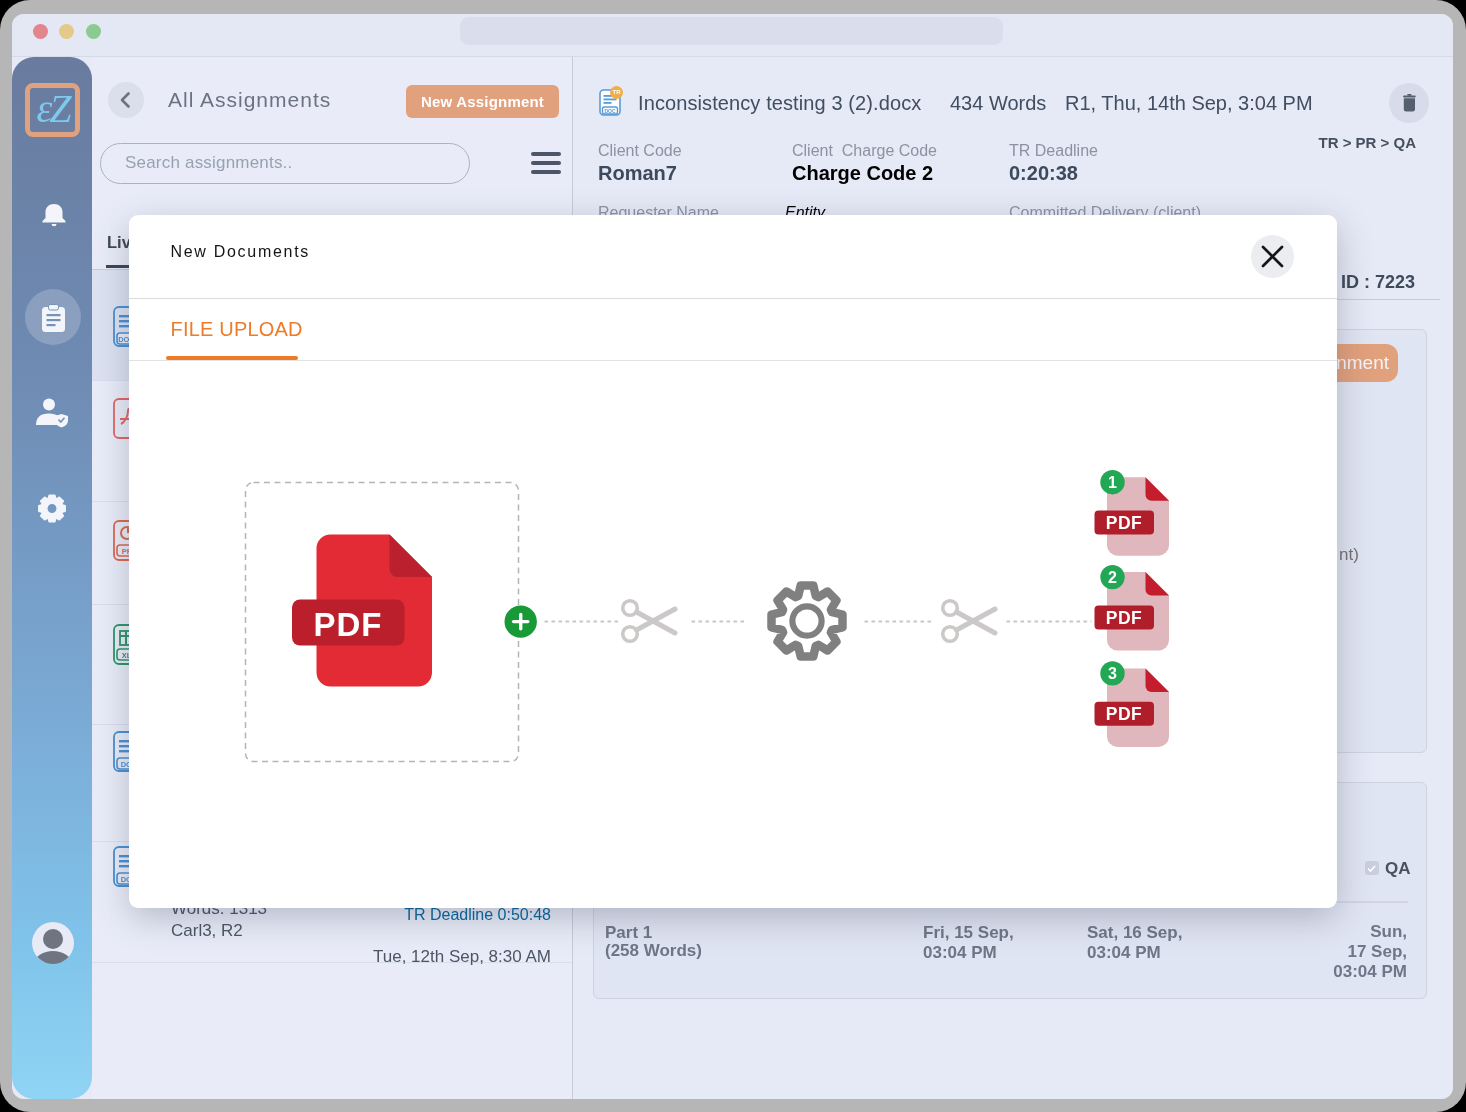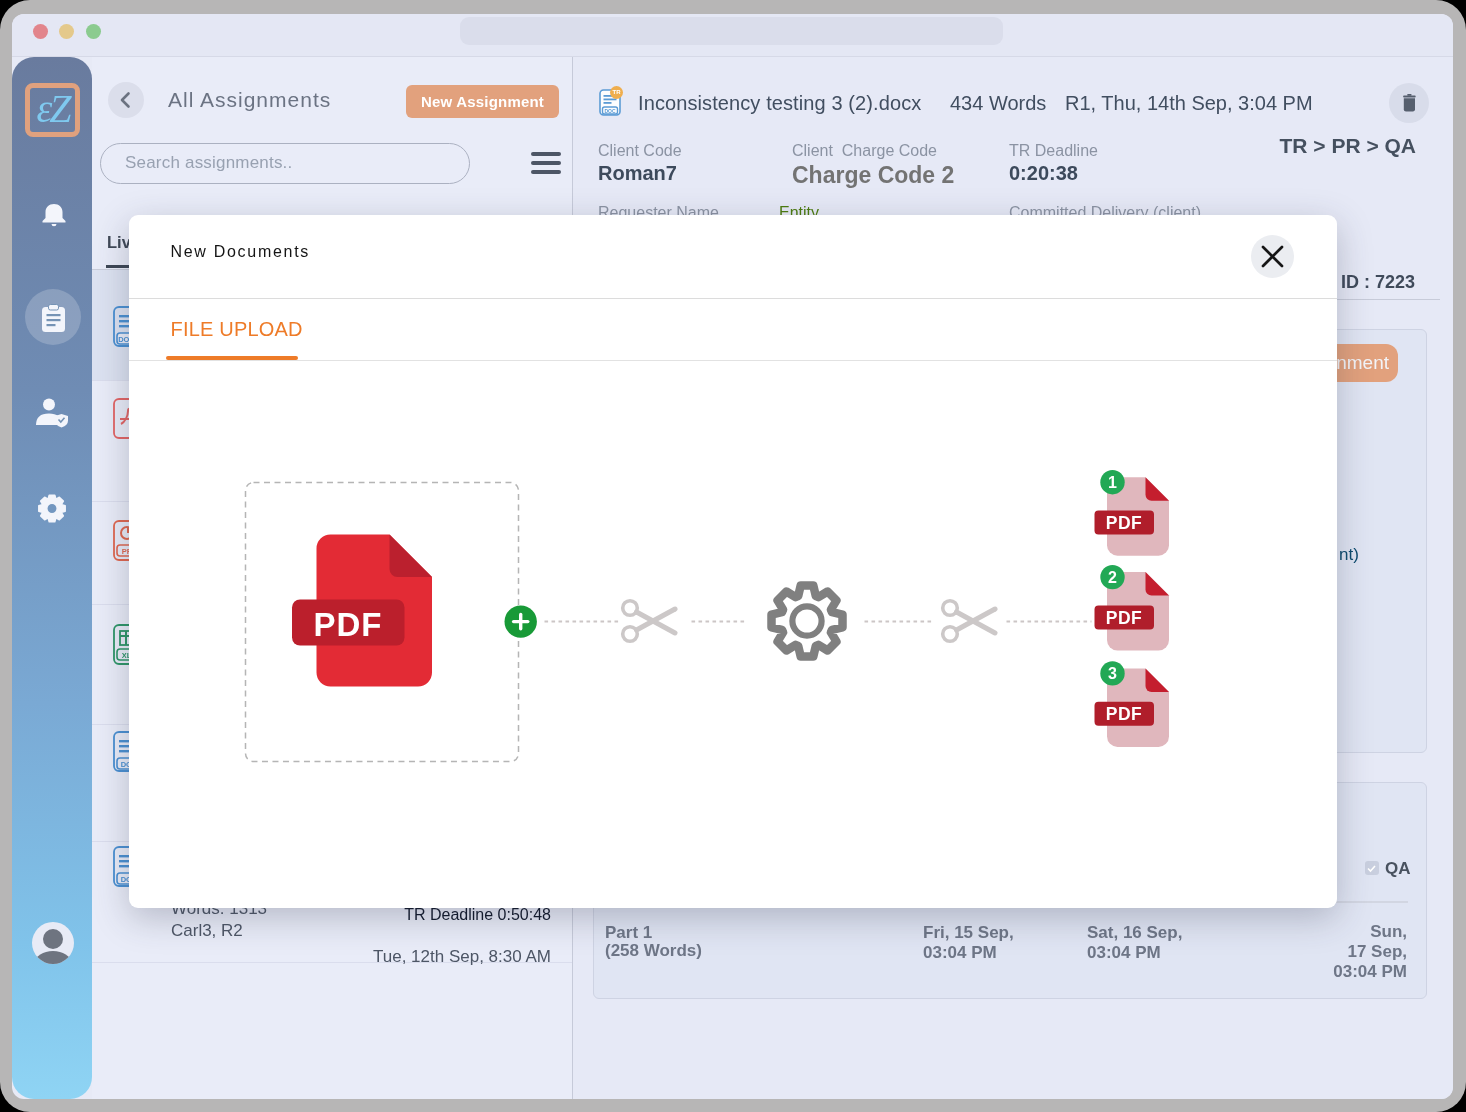--- a/index.html
+++ b/index.html
@@ -119,21 +119,21 @@
     <svg class="abs" style="left:21px;top:789px;" width="32" height="41" viewBox="0 0 32 41">
       <rect x="1" y="1" width="30" height="39" rx="5" fill="none" stroke="#4a90d2" stroke-width="1.8"></rect>
       <rect x="6" y="9" width="20" height="2.4" fill="#4a90d2"></rect>
           <rect x="6" y="14" width="20" height="2.4" fill="#4a90d2"></rect>
           <rect x="6" y="19" width="13" height="2.4" fill="#4a90d2"></rect>
       <rect x="4" y="27" width="26" height="11" rx="3" fill="#e9ecf8" stroke="#4a90d2" stroke-width="1.6"></rect>
       <text x="16" y="35.5" font-size="7.5" font-weight="bold" fill="#4a90d2" text-anchor="middle">DOC</text>
     </svg>
     <div class="abs" style="left:79px;top:842px;font-size:17px;color:#4d5666;">Words: 1313</div>
     <div class="abs" style="left:79px;top:864px;font-size:17px;color:#4d5666;">Carl3, R2</div>
-    <div class="abs" style="right:21px;top:849px;font-size:16px;color:#0f172a;text-align:right;">TR Deadline 0:50:48</div>
+    <div class="abs" style="right:21px;top:849px;font-size:16px;color:#0369a1;text-align:right;">TR Deadline 0:50:48</div>
     <div class="abs" style="right:21px;top:870px;font-size:17px;color:#4d5666;text-align:right;margin-top:20px;">Tue, 12th Sep, 8:30 AM</div>
   </div>
   <div class="rightpanel" id="rightpanel">
     <svg class="abs" style="left:26px;top:32px;" width="22" height="27" viewBox="0 0 22 27">
       <rect x="1" y="1" width="20" height="25" rx="3.5" fill="#fdfdfe" stroke="#5b9bd5" stroke-width="1.6"></rect>
       <rect x="4.5" y="6" width="13" height="1.8" fill="#5b9bd5"></rect>
           <rect x="4.5" y="9.5" width="13" height="1.8" fill="#5b9bd5"></rect>
           <rect x="4.5" y="13" width="8" height="1.8" fill="#5b9bd5"></rect>
       <rect x="3.5" y="18" width="15" height="7" rx="2" fill="#fdfdfe" stroke="#5b9bd5" stroke-width="1.4"></rect>
       <text x="11" y="23.6" font-size="5" font-weight="bold" fill="#5b9bd5" text-anchor="middle">DOC</text>
@@ -142,35 +142,35 @@
     <div class="abs" style="left:65px;top:35px;font-size:20px;color:#414e60;letter-spacing:0.1px;">Inconsistency testing 3 (2).docx</div>
     <div class="abs" style="left:377px;top:35px;font-size:20px;color:#414e60;">434 Words</div>
     <div class="abs" style="left:492px;top:35px;font-size:20px;color:#414e60;">R1, Thu, 14th Sep, 3:04 PM</div>
     <div class="abs" style="left:816px;top:25.5px;width:40px;height:40px;border-radius:50%;background:#d8dcea;">
       <svg width="40" height="40" viewBox="0 0 40 40">
         <path d="M14.8 15.2 h11.2 v11 a2.2 2.2 0 0 1 -2.2 2.2 h-6.8 a2.2 2.2 0 0 1 -2.2 -2.2 Z" fill="#565f6e"></path>
         <rect x="14.1" y="12.6" width="12.6" height="1.9" rx="0.9" fill="#565f6e"></rect>
         <rect x="18.2" y="11" width="4.4" height="1.8" rx="0.8" fill="#565f6e"></rect>
       </svg>
     </div>
-    <div class="abs" style="right:37px;top:77px;font-size:21px;font-weight:bold;color:#45505f;">TR &gt; PR &gt; QA</div>
+    <div class="abs" style="right:37px;top:77px;font-size:15px;font-weight:bold;color:#45505f;">TR &gt; PR &gt; QA</div>
     <div class="abs" style="left:25px;top:85px;font-size:16px;color:#8b93a3;">Client Code</div>
     <div class="abs" style="left:219px;top:85px;font-size:16px;color:#8b93a3;">Client&nbsp; Charge Code</div>
     <div class="abs" style="left:436px;top:85px;font-size:16px;color:#8b93a3;">TR Deadline</div>
     <div class="abs" style="left:25px;top:105px;font-size:20px;font-weight:bold;color:#3d4a5c;">Roman7</div>
-    <div class="abs" style="left:219px;top:105px;font-size:23px;font-weight:bold;color:#737373;">Charge Code 2</div>
+    <div class="abs" style="left:219px;top:105px;font-size:20px;font-weight:bold;color:#000000;">Charge Code 2</div>
     <div class="abs" style="left:436px;top:105px;font-size:20px;font-weight:bold;color:#3d4a5c;">0:20:38</div>
     <div class="abs" style="left:25px;top:147px;font-size:16px;color:#8b93a3;">Requester Name</div>
-    <div class="abs" style="left:206px;top:147px;font-size:16px;color:#4d7c0f;">Entity</div>
+    <div class="abs" style="left:212px;top:147px;font-size:16px;color:#000000;font-style:italic;">Entity</div>
     <div class="abs" style="left:436px;top:147px;font-size:16px;color:#8b93a3;">Committed Delivery (client)</div>
     <div class="abs" style="right:38px;top:215px;font-size:18px;font-weight:bold;color:#3f4a5a;">Assignment ID : 7223</div>
     <div class="abs" style="left:0;top:242px;width:867px;height:1px;background:#c7cbd9;"></div>
     <div class="abs" style="left:20px;top:272px;width:834px;height:424px;background:#e0e5f3;border:1px solid #ced3e3;border-radius:6px;"></div>
     <div class="abs" style="left:665px;top:287px;width:160px;height:38px;background:#e2a17d;border-radius:12px;color:#f3f4f8;font-size:19px;text-align:right;line-height:38px;padding-right:9px;">New Assignment</div>
-    <div class="abs" style="left:766px;top:488px;font-size:17px;color:#0c4a6e;">nt)</div>
+    <div class="abs" style="left:766px;top:488px;font-size:17px;color:#737373;">nt)</div>
     <div class="abs" style="left:20px;top:725px;width:834px;height:217px;background:#e0e5f3;border:1px solid #ced3e3;border-radius:6px;"></div>
     <div class="abs" style="left:792px;top:804px;width:13.5px;height:13.5px;border-radius:3px;background:#c9cfdf;">
       <svg width="13" height="13" viewBox="0 0 13 13">
             <path d="M3 6.5 L5.5 9 L10 4" stroke="#fff" stroke-width="1.6" fill="none"></path>
           </svg>
     </div>
     <div class="abs" style="left:812px;top:802px;font-size:17px;font-weight:bold;color:#49525f;">QA</div>
     <div class="abs" style="left:35px;top:844px;width:800px;height:2px;background:#d2d6e2;"></div>
     <div class="abs" style="left:32px;top:866px;font-size:17px;font-weight:bold;color:#6e7687;">Part 1</div>
     <div class="abs" style="left:32px;top:884px;font-size:17px;font-weight:bold;color:#6e7687;">(258 Words)</div>

